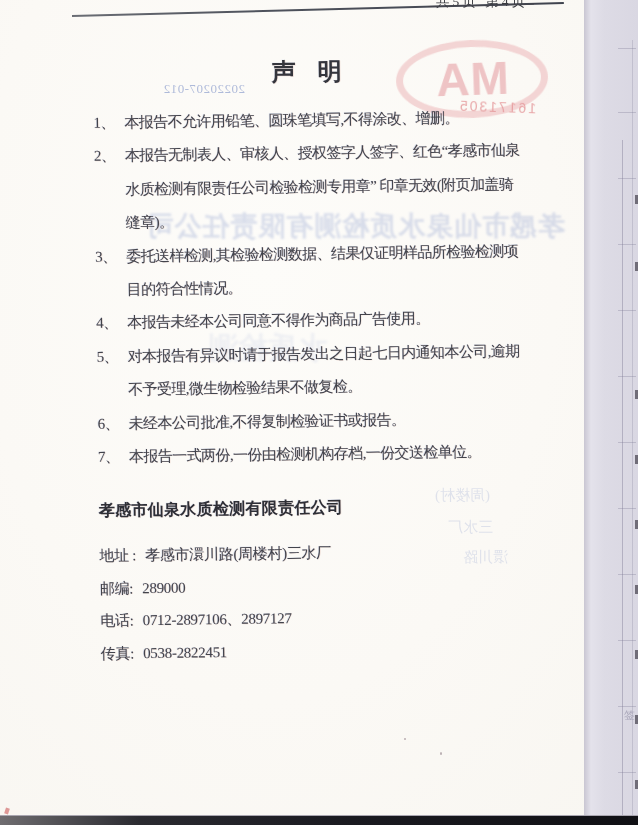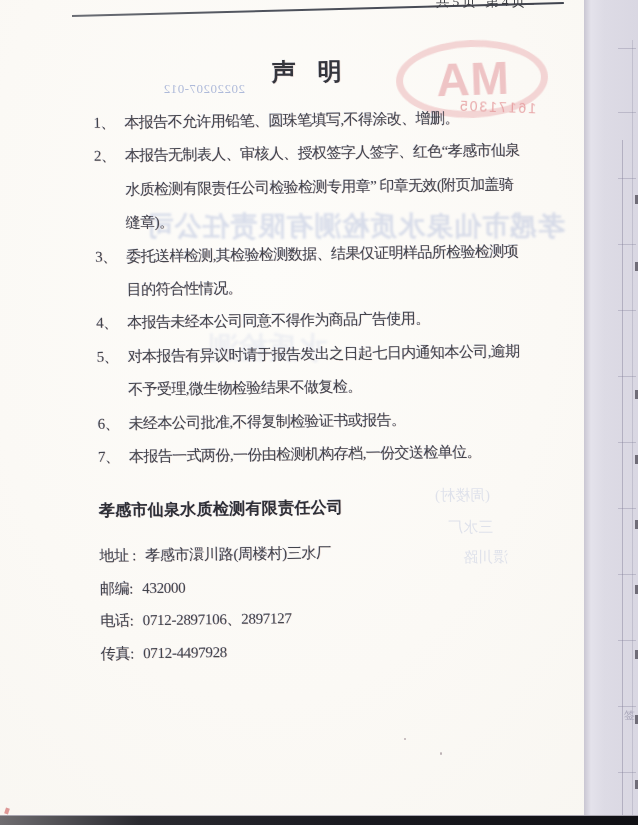--- a/index.html
+++ b/index.html
@@ -193,26 +193,26 @@
     </div>
 
     <div class="footer-block">
       <p class="company-name">孝感市仙泉水质检测有限责任公司</p>
       <div class="contact-row">
         <span class="contact-label">地址 :</span>
         <span class="contact-value">孝感市澴川路(周楼村)三水厂</span>
       </div>
       <div class="contact-row">
         <span class="contact-label">邮编:</span>
-        <span class="contact-value">432000</span>
+        <span class="contact-value">289000</span>
       </div>
       <div class="contact-row">
         <span class="contact-label">电话:</span>
         <span class="contact-value">0712-2897106、2897127</span>
       </div>
       <div class="contact-row">
         <span class="contact-label">传真:</span>
-        <span class="contact-value">0712-4497928</span>
+        <span class="contact-value">0538-2822451</span>
       </div>
     </div>
   </div>
 
 </div>
 
 </body></html>

